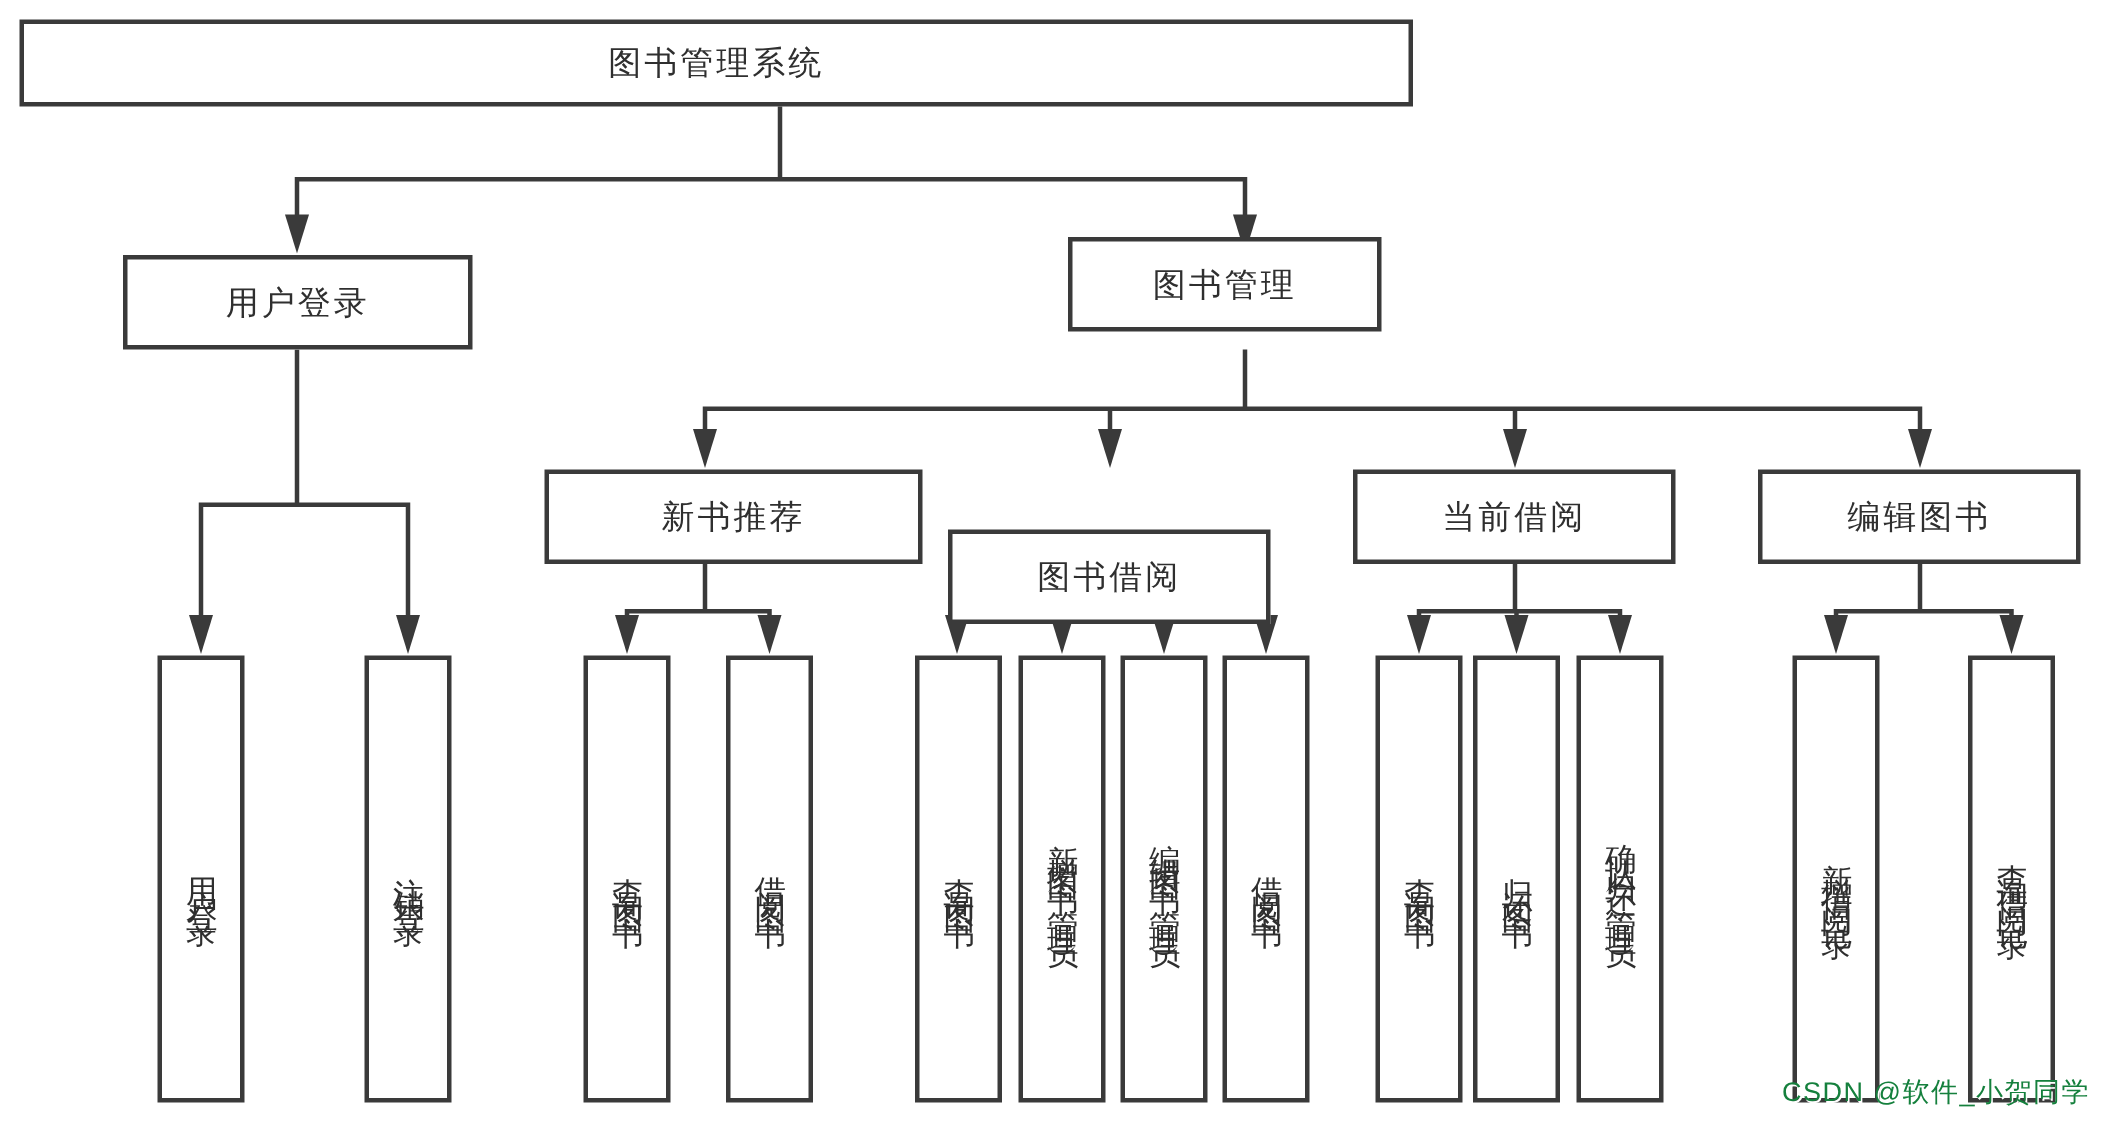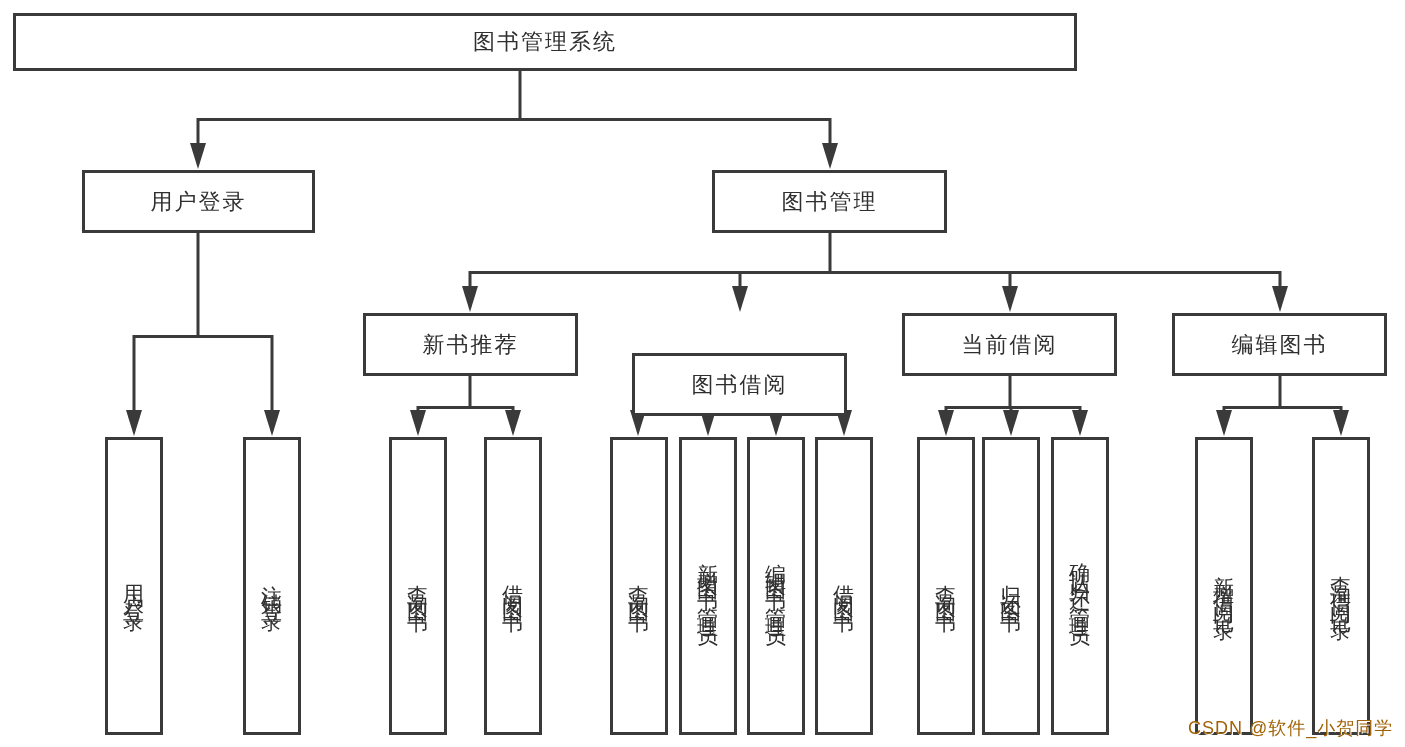--- a/index.html
+++ b/index.html
@@ -39,26 +39,26 @@
     width: 58px;
     height: 298px;
     writing-mode: vertical-rl;
     text-orientation: mixed;
     font-size: 21px;
     letter-spacing: 9px;
     white-space: normal;
     line-height: 1;
   }
   
-  .n-root { left: 13px;  top: 13px;  width: 1064px; height: 58px; }
+  .n-root { left: 13px;  top: 13px;  width: 929px; height: 58px; }
   
   .n-user { left: 82px;  top: 170px; width: 233px; height: 63px; }
-  .n-book { left: 712px; top: 170px; width: 235px; height: 63px; }
+  .n-book { left: 712px; top: 158px; width: 209px; height: 63px; }
   
-  .n-s0 { left: 363px;  top: 313px; width: 215px; height: 63px; }
+  .n-s0 { left: 363px;  top: 313px; width: 252px; height: 63px; }
   .n-s1 { left: 632px;  top: 313px; width: 215px; height: 63px; margin-top: 40px; }
   .n-s2 { left: 902px;  top: 313px; width: 215px; height: 63px; }
   .n-s3 { left: 1172px; top: 313px; width: 215px; height: 63px; }
   
   .n-u0  { left: 105px; }
   .n-u1  { left: 243px; }
   .n-c00 { left: 389px; }
   .n-c01 { left: 484px; }
   .n-c10 { left: 610px; }
   .n-c11 { left: 679px; }
@@ -67,21 +67,21 @@
   .n-c20 { left: 917px; }
   .n-c21 { left: 982px; }
   .n-c22 { left: 1051px; }
   .n-c30 { left: 1195px; }
   .n-c31 { left: 1312px; }
   .watermark {
     position: absolute;
     left: 1188px;
     top: 716px;
     font-size: 18px;
-    color: #a16207;
+    color: #15803d;
     letter-spacing: 1px;
     text-shadow: 1px 1px 0 #ffffff;
     white-space: nowrap;
     z-index: 5;
   }
 </style>
 </head>
 <body>
 
 <div class="stage">

